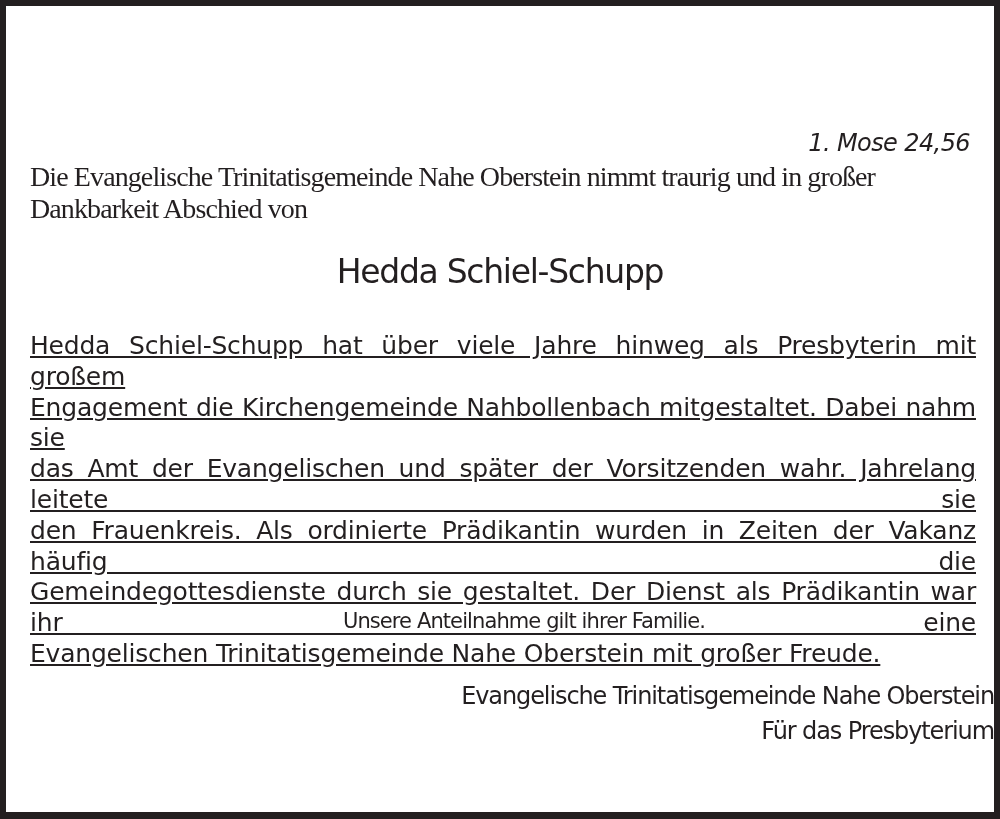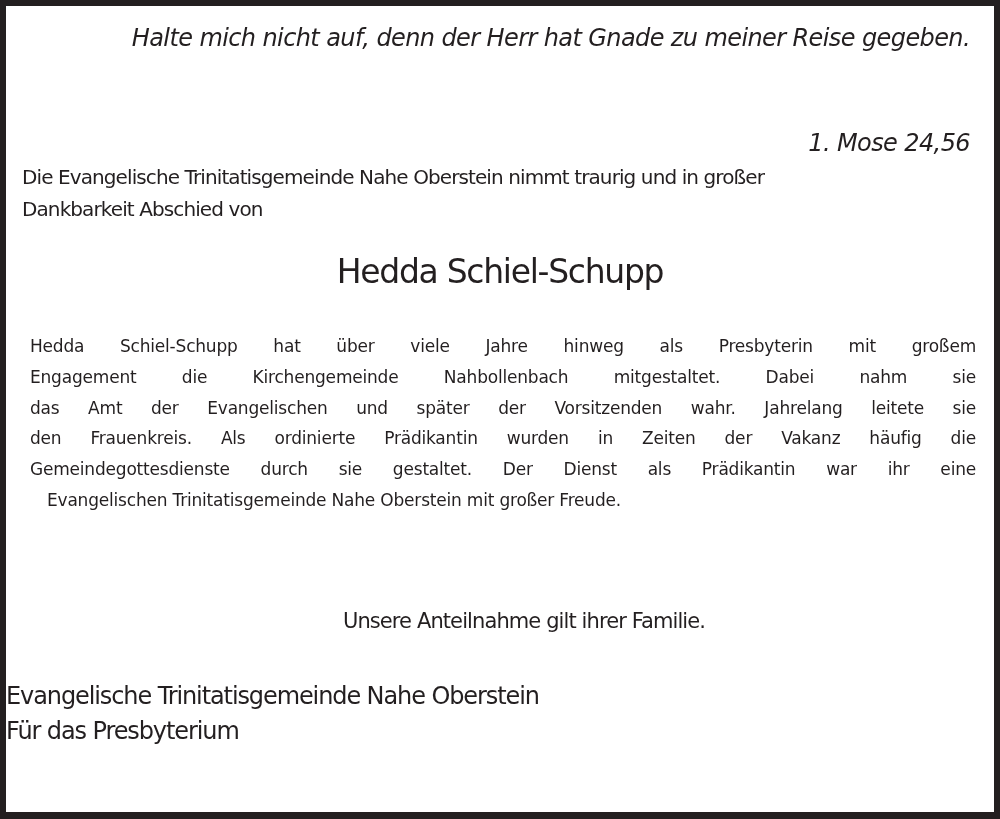--- a/index.html
+++ b/index.html
@@ -14,47 +14,47 @@
       background: #ffffff;
       color: #231f20;
       font-family: "DejaVu Sans", sans-serif;
     }
     .line { position: absolute; white-space: nowrap; }
     .quote {
       right: 24px; font-style: italic; font-size: 24px; line-height: 30px;
       letter-spacing: -0.6px; text-align: right;
     }
     .intro {
-      left: 16px; font-size: 20px; line-height: 30px; letter-spacing: -0.9px;
+      left: 24px; font-size: 28px; line-height: 30px; letter-spacing: -0.9px;
       transform-origin: left center;
+      font-family: Liberation Serif, serif;
     }
     .name {
       left: 0; right: 0; text-align: center; font-size: 33px; line-height: 40px;
       letter-spacing: -1.3px;
     }
     .body-para {
-      position: absolute; left: 24px; width: 946px; font-size: 17px; line-height: 30.8px;
-      text-align: justify; text-align-last: left; letter-spacing: -0.2px;
+      position: absolute; left: 24px; width: 946px; font-size: 25px; line-height: 30.8px;
+      text-align: justify; text-align-last: left; letter-spacing: -0.2px; text-decoration: underline;
     }
     .body-para span.bl { display: block; text-align: justify; text-align-last: justify; }
-    .body-para span.bl.last { text-align-last: left; margin-left: 17px; }
+    .body-para span.bl.last { text-align-last: left; }
     .center {
       left: 0; right: 0; text-align: center; font-size: 21px; line-height: 30px; letter-spacing: -0.9px;
     }
     .sig {
-      left: 0; right: 0; text-align: left; font-size: 24px; line-height: 33px; letter-spacing: -1.1px;
+      left: 0; right: 0; text-align: right; font-size: 24px; line-height: 33px; letter-spacing: -1.1px;
       font-weight: normal;
     }
   </style>
 </head>
 <body>
 
 <div class="frame">
 
-  <div class="line quote" style="top:17px;">Halte mich nicht auf, denn der Herr hat Gnade zu meiner Reise gegeben.</div>
   <div class="line quote" style="top:83px;margin-top:39px;">1. Mose 24,56</div>
 
   <div class="line intro" style="top:156px;">Die Evangelische Trinitatisgemeinde Nahe Oberstein nimmt traurig und in großer</div>
   <div class="line intro" style="top:188px;">Dankbarkeit Abschied von</div>
 
   <div class="line name" style="top:246px;">Hedda Schiel-Schupp</div>
 
   <div class="body-para" style="top:325px;">
     <span class="bl">Hedda Schiel-Schupp hat über viele Jahre hinweg als Presbyterin mit großem</span>
     <span class="bl">Engagement die Kirchengemeinde Nahbollenbach mitgestaltet. Dabei nahm sie</span>

